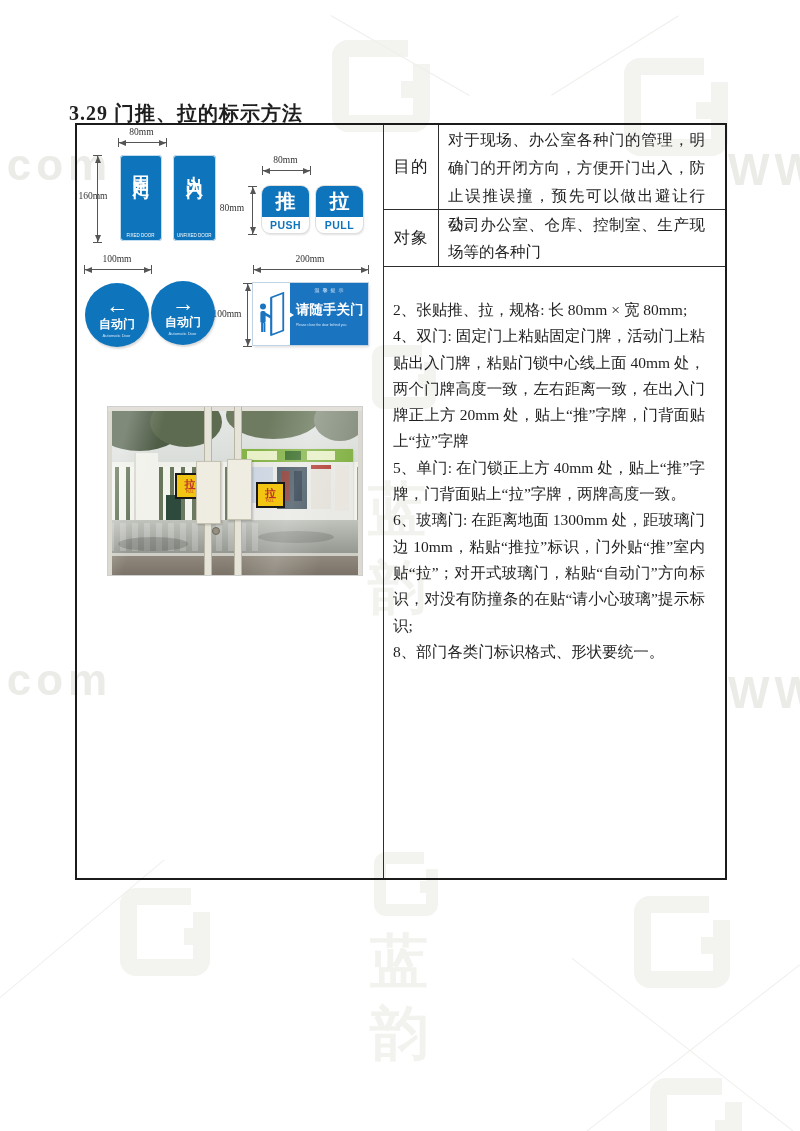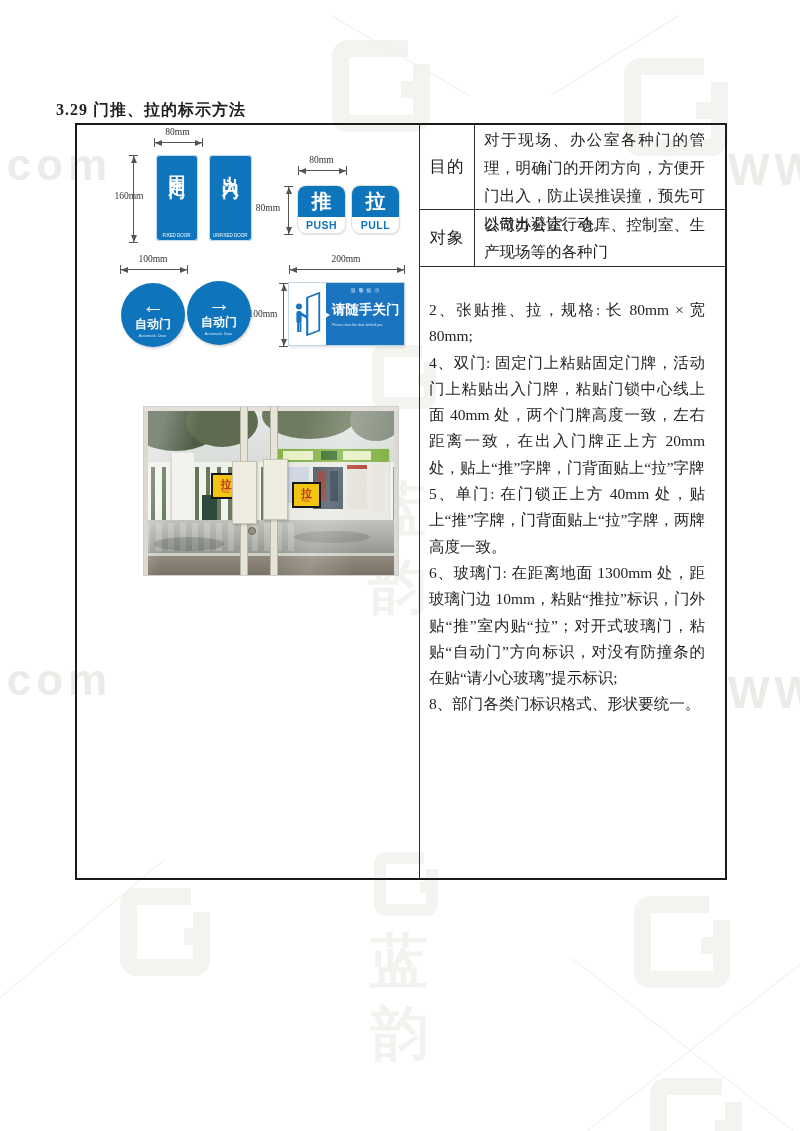--- a/index.html
+++ b/index.html
@@ -10,25 +10,25 @@
   .wm-text{font-family:"Liberation Sans","DejaVu Sans",sans-serif;font-weight:bold;color:#ebebe8;letter-spacing:5px;}
   .gmark{border:17px solid #f3f3f0;border-radius:16px;}
   .gmark::before{content:"";position:absolute;top:-17px;right:-17px;width:34%;height:24px;background:#fff;}
   .gmark::after{content:"";position:absolute;top:42%;right:-17px;width:46%;height:17px;background:#f3f3f0;}
   .gmark.small{border-width:12px;border-radius:12px;}
   .gmark.small::before{top:-12px;right:-12px;height:17px;}
   .gmark.small::after{right:-12px;height:12px;}
   .wm-char{font-size:58px;line-height:64px;color:#f2f2ee;font-weight:bold;}
   .wline{border-top:1px solid #efefec;}
   
-  .title{position:absolute;left:56px;top:100px;font-size:16px;font-weight:bold;letter-spacing:1px;}
+  .title{position:absolute;left:69px;top:100px;font-size:20px;font-weight:bold;letter-spacing:1px;}
   .pageno{position:absolute;left:0;top:1045px;width:800px;text-align:center;font-size:12px;color:#333;}
   
   .doc-table{position:absolute;left:75px;top:123px;width:648px;height:753px;border:2px solid #1b1b1b;display:flex;}
-  .col-images{position:relative;width:306px;border-right:1px solid #2e2e2e;flex:none;margin-left:36px;}
+  .col-images{position:relative;width:306px;border-right:1px solid #2e2e2e;flex:none;}
   .col-right{flex:1;display:flex;flex-direction:column;}
   .trow{display:flex;}
   .trow.r1{height:84px;border-bottom:1px solid #2e2e2e;}
   .trow.r2{height:56px;border-bottom:1px solid #2e2e2e;}
   .trow.r3{flex:1;}
   .lblcell{width:54px;flex:none;border-right:1px solid #2e2e2e;display:flex;align-items:center;justify-content:center;
            font-size:16.5px;letter-spacing:1px;}
   .txtcell{flex:1;padding:1px 20px 0 9px;font-size:15.5px;line-height:28px;text-align:justify;}
   .trow.r2 .txtcell{line-height:27px;}
   .trow.r3 .txtcell{padding-top:30px;line-height:26.3px;}

